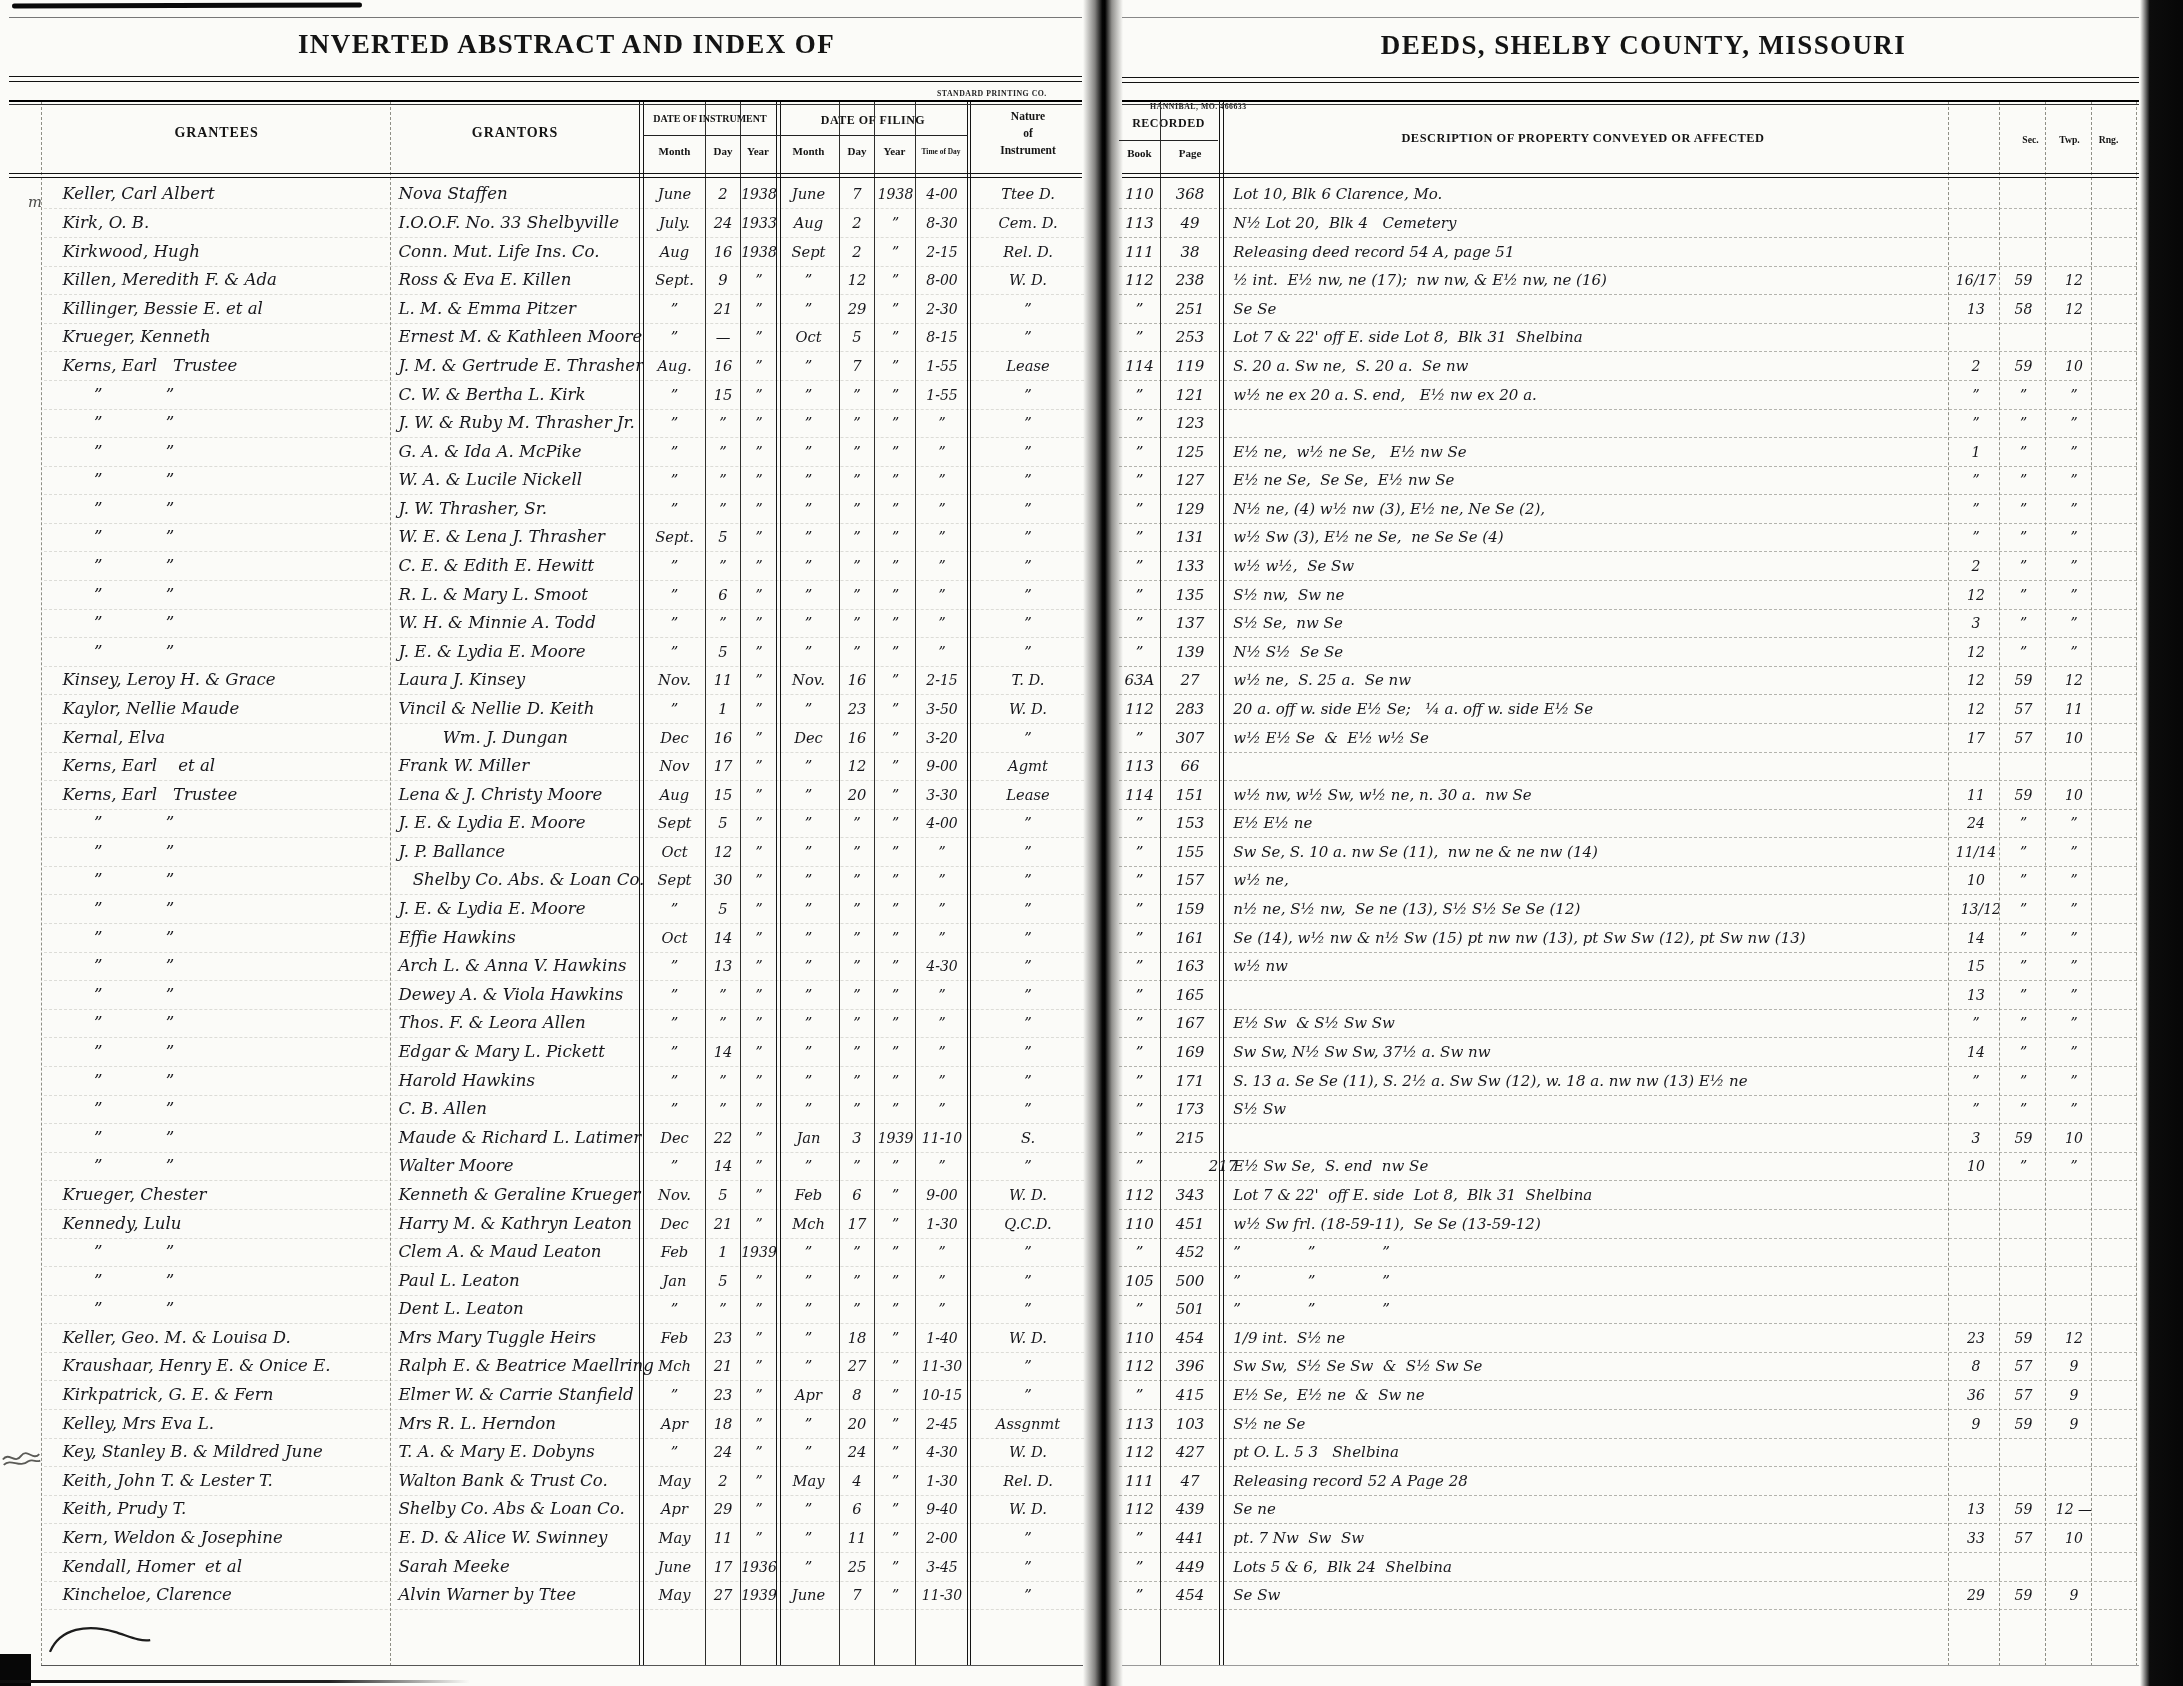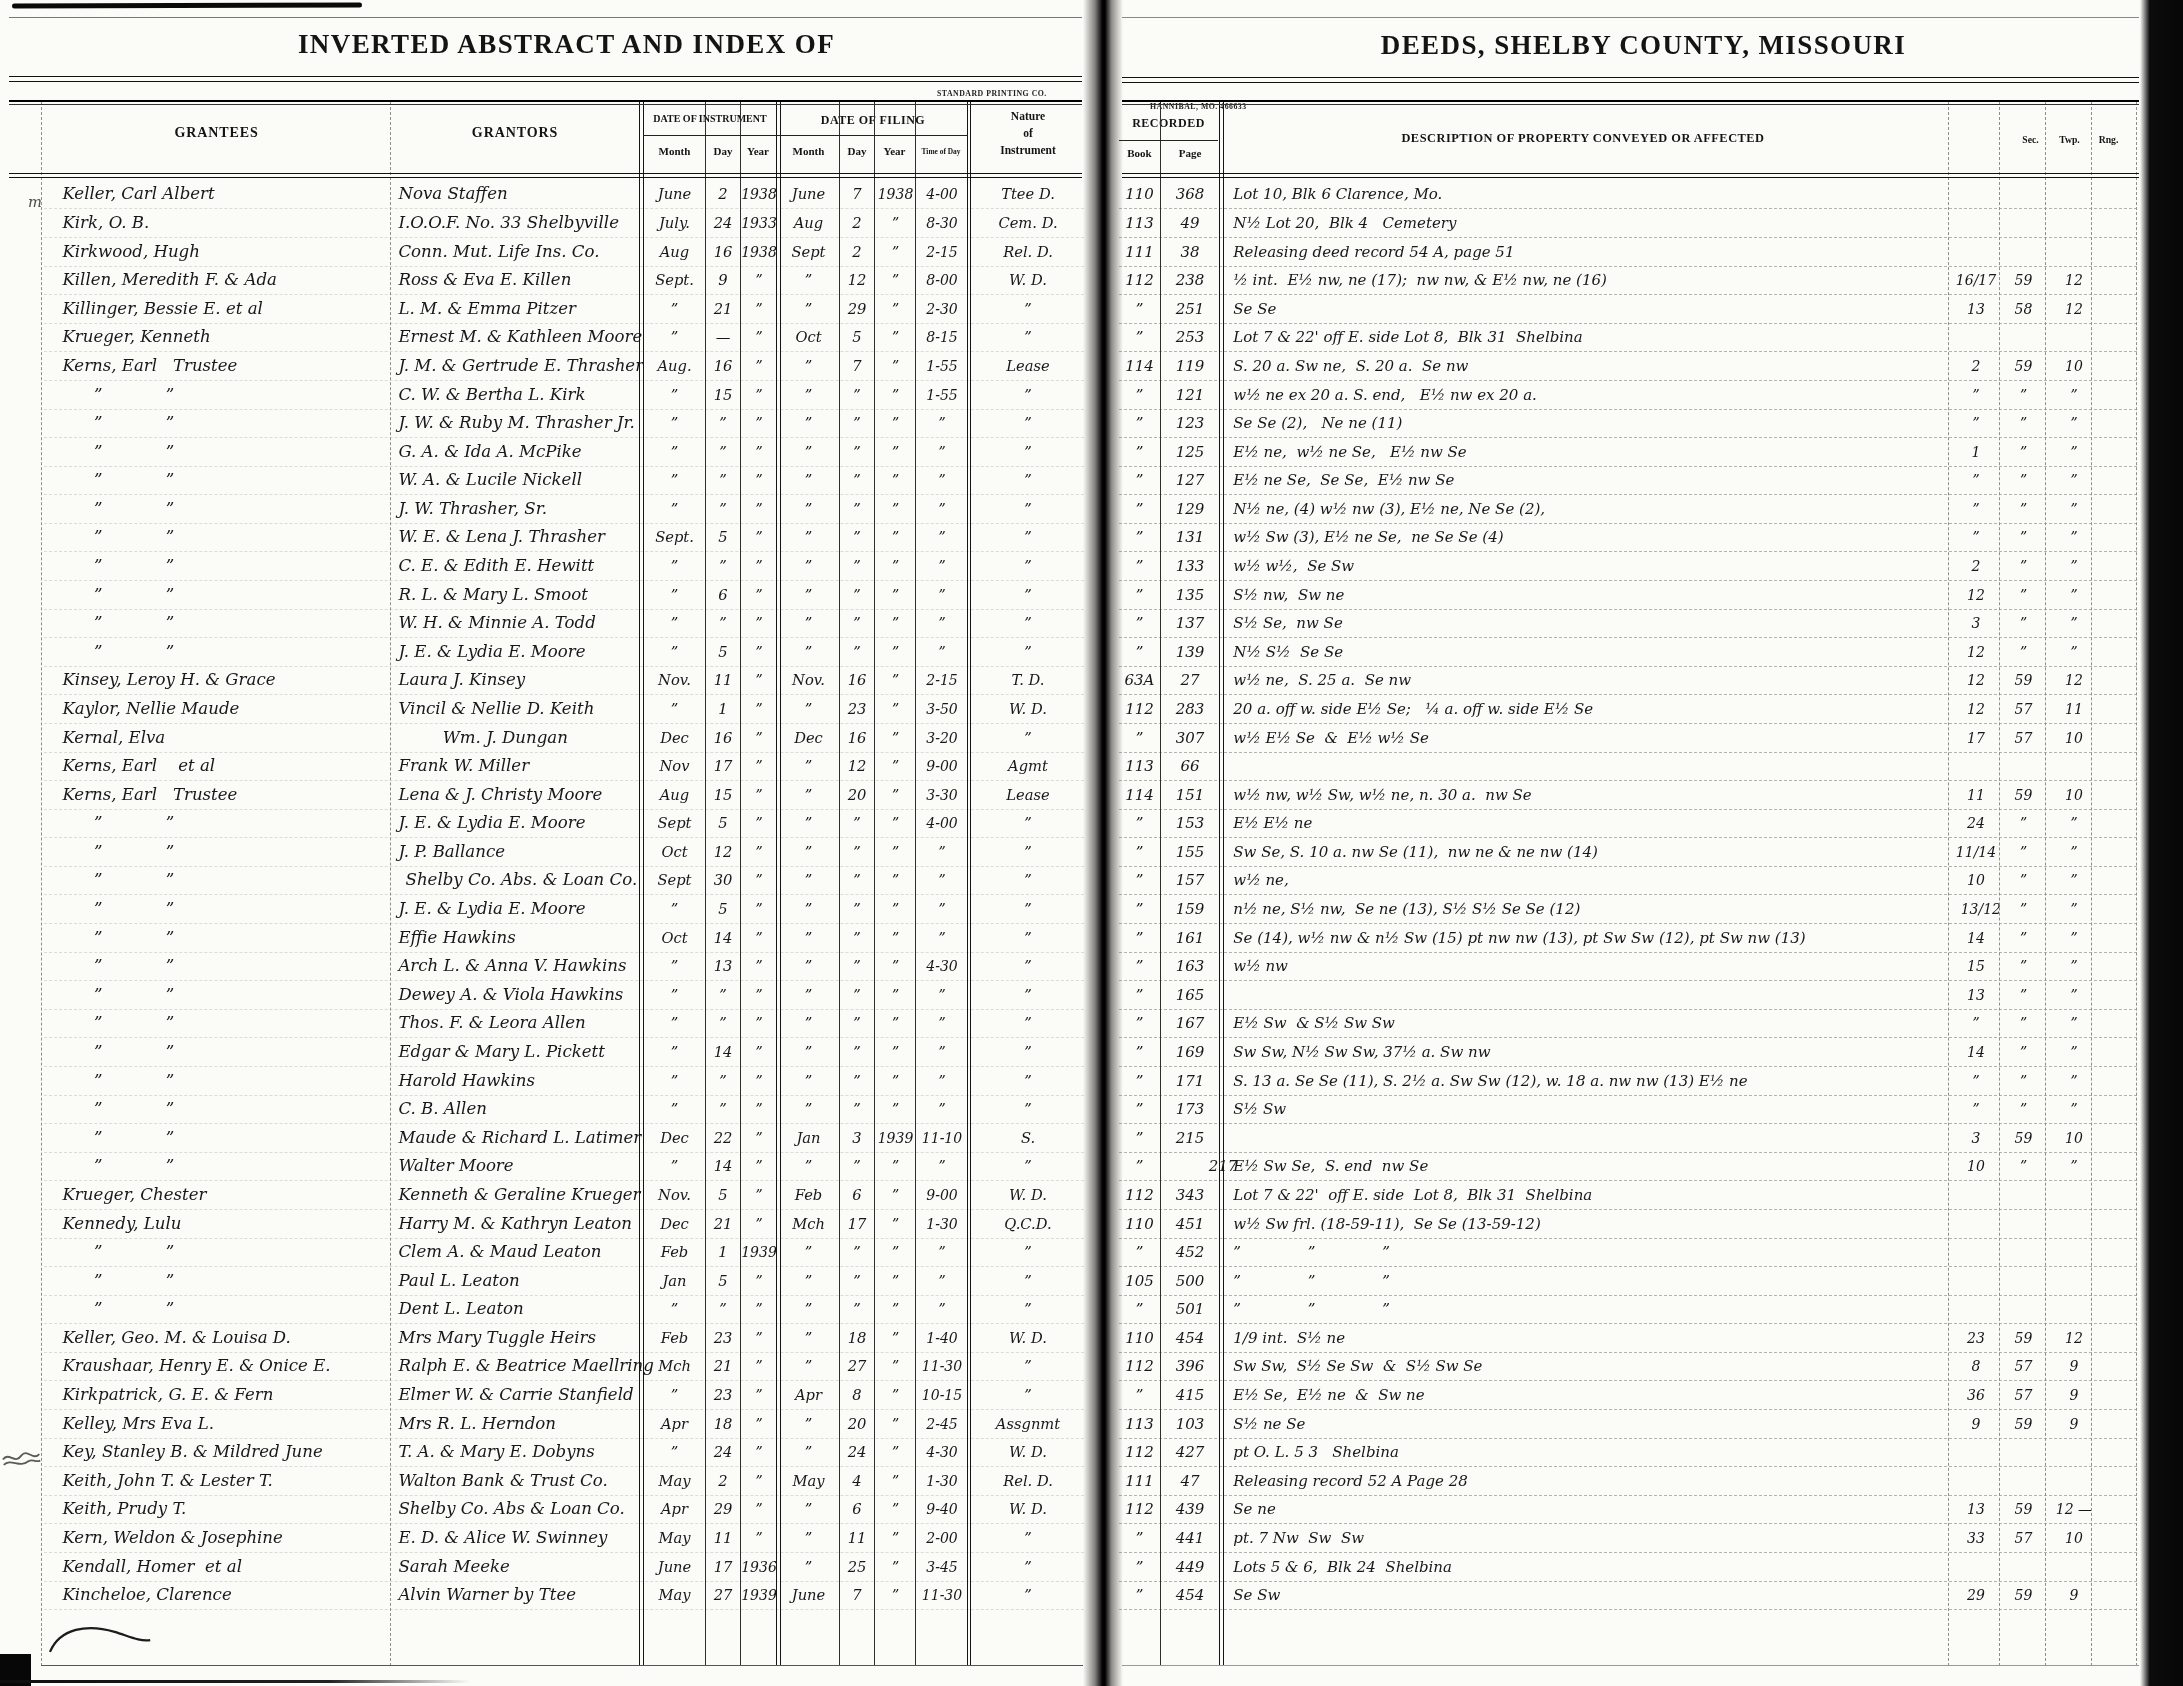--- a/index.html
+++ b/index.html
@@ -251,21 +251,20 @@
       <div class="cell" style="left: 643px; width: 63px; text-align: center; padding-left: 0px; font-size: 14.7px;">”</div>
       <div class="cell" style="left: 706px; width: 34px; text-align: center; padding-left: 0px; font-size: 14.7px;">”</div>
       <div class="cell" style="left: 741px; width: 36px; text-align: center; padding-left: 0px; font-size: 14px;">”</div>
       <div class="cell" style="left: 778px; width: 61px; text-align: center; padding-left: 0px; font-size: 14.7px;">”</div>
       <div class="cell" style="left: 840px; width: 34px; text-align: center; padding-left: 0px; font-size: 14.7px;">”</div>
       <div class="cell" style="left: 875px; width: 41px; text-align: center; padding-left: 0px; font-size: 14px;">”</div>
       <div class="cell" style="left: 916px; width: 52px; text-align: center; padding-left: 0px; font-size: 14px;">”</div>
       <div class="cell" style="left: 969px; width: 118px; text-align: center; padding-left: 0px; font-size: 14.7px;">”</div>
       <div class="cell" style="left: 1119px; width: 41px; text-align: center; padding-left: 0px; font-size: 15px;">”</div>
       <div class="cell" style="left: 1161px; width: 58px; text-align: center; padding-left: 0px; font-size: 15px;">123</div>
-      <div class="cell" style="left: 1225px; width: 716px; text-align: left; padding-left: 8.3px; font-size: 15px;">Se Se (2),   Ne ne (11)</div>
       <div class="cell" style="left: 1951px; width: 50px; text-align: center; padding-left: 0px; font-size: 14px;">”</div>
       <div class="cell" style="left: 2001px; width: 45px; text-align: center; padding-left: 0px; font-size: 14px;">”</div>
       <div class="cell" style="left: 2047px; width: 54px; text-align: center; padding-left: 0px; font-size: 14px;">”</div>
     </div>
     <div class="row" style="top: 438px;">
       <div class="abs" style="left: 1119px; width: 1018px; top: 28px; height: 0px; border-bottom: 0.5px dashed rgba(110, 110, 100, 0.5);"></div>
       <div class="abs" style="left: 44px; width: 1040px; top: 28px; height: 0px; border-bottom: 0.5px dashed rgba(140, 140, 130, 0.28);"></div>
       <div class="cell" style="left: 44px; width: 344px; text-align: left; padding-left: 18.4px; font-size: 16.6px;">      ”            ”</div>
       <div class="cell" style="left: 392px; width: 246px; text-align: left; padding-left: 6.4px; font-size: 16.6px;">G. A. &amp; Ida A. McPike</div>
       <div class="cell" style="left: 643px; width: 63px; text-align: center; padding-left: 0px; font-size: 14.7px;">”</div>
@@ -560,21 +559,21 @@
       <div class="cell" style="left: 1161px; width: 58px; text-align: center; padding-left: 0px; font-size: 15px;">155</div>
       <div class="cell" style="left: 1225px; width: 716px; text-align: left; padding-left: 8.3px; font-size: 15px;">Sw Se, S. 10 a. nw Se (11),  nw ne &amp; ne nw (14)</div>
       <div class="cell" style="left: 1951px; width: 50px; text-align: center; padding-left: 0px; font-size: 14px;">11/14</div>
       <div class="cell" style="left: 2001px; width: 45px; text-align: center; padding-left: 0px; font-size: 14px;">”</div>
       <div class="cell" style="left: 2047px; width: 54px; text-align: center; padding-left: 0px; font-size: 14px;">”</div>
     </div>
     <div class="row" style="top: 866px;">
       <div class="abs" style="left: 1119px; width: 1018px; top: 28px; height: 0px; border-bottom: 0.5px dashed rgba(110, 110, 100, 0.5);"></div>
       <div class="abs" style="left: 44px; width: 1040px; top: 28px; height: 0px; border-bottom: 0.5px dashed rgba(140, 140, 130, 0.28);"></div>
       <div class="cell" style="left: 44px; width: 344px; text-align: left; padding-left: 18.4px; font-size: 16.6px;">      ”            ”</div>
-      <div class="cell" style="left: 392px; width: 246px; text-align: center; padding-left: 6.4px; font-size: 16.6px;">Shelby Co. Abs. &amp; Loan Co.</div>
+      <div class="cell" style="left: 392px; width: 246px; text-align: right; padding-left: 6.4px; font-size: 16.6px;">Shelby Co. Abs. &amp; Loan Co.</div>
       <div class="cell" style="left: 643px; width: 63px; text-align: center; padding-left: 0px; font-size: 14.7px;">Sept</div>
       <div class="cell" style="left: 706px; width: 34px; text-align: center; padding-left: 0px; font-size: 14.7px;">30</div>
       <div class="cell" style="left: 741px; width: 36px; text-align: center; padding-left: 0px; font-size: 14px;">”</div>
       <div class="cell" style="left: 778px; width: 61px; text-align: center; padding-left: 0px; font-size: 14.7px;">”</div>
       <div class="cell" style="left: 840px; width: 34px; text-align: center; padding-left: 0px; font-size: 14.7px;">”</div>
       <div class="cell" style="left: 875px; width: 41px; text-align: center; padding-left: 0px; font-size: 14px;">”</div>
       <div class="cell" style="left: 916px; width: 52px; text-align: center; padding-left: 0px; font-size: 14px;">”</div>
       <div class="cell" style="left: 969px; width: 118px; text-align: center; padding-left: 0px; font-size: 14.7px;">”</div>
       <div class="cell" style="left: 1119px; width: 41px; text-align: center; padding-left: 0px; font-size: 15px;">”</div>
       <div class="cell" style="left: 1161px; width: 58px; text-align: center; padding-left: 0px; font-size: 15px;">157</div>

